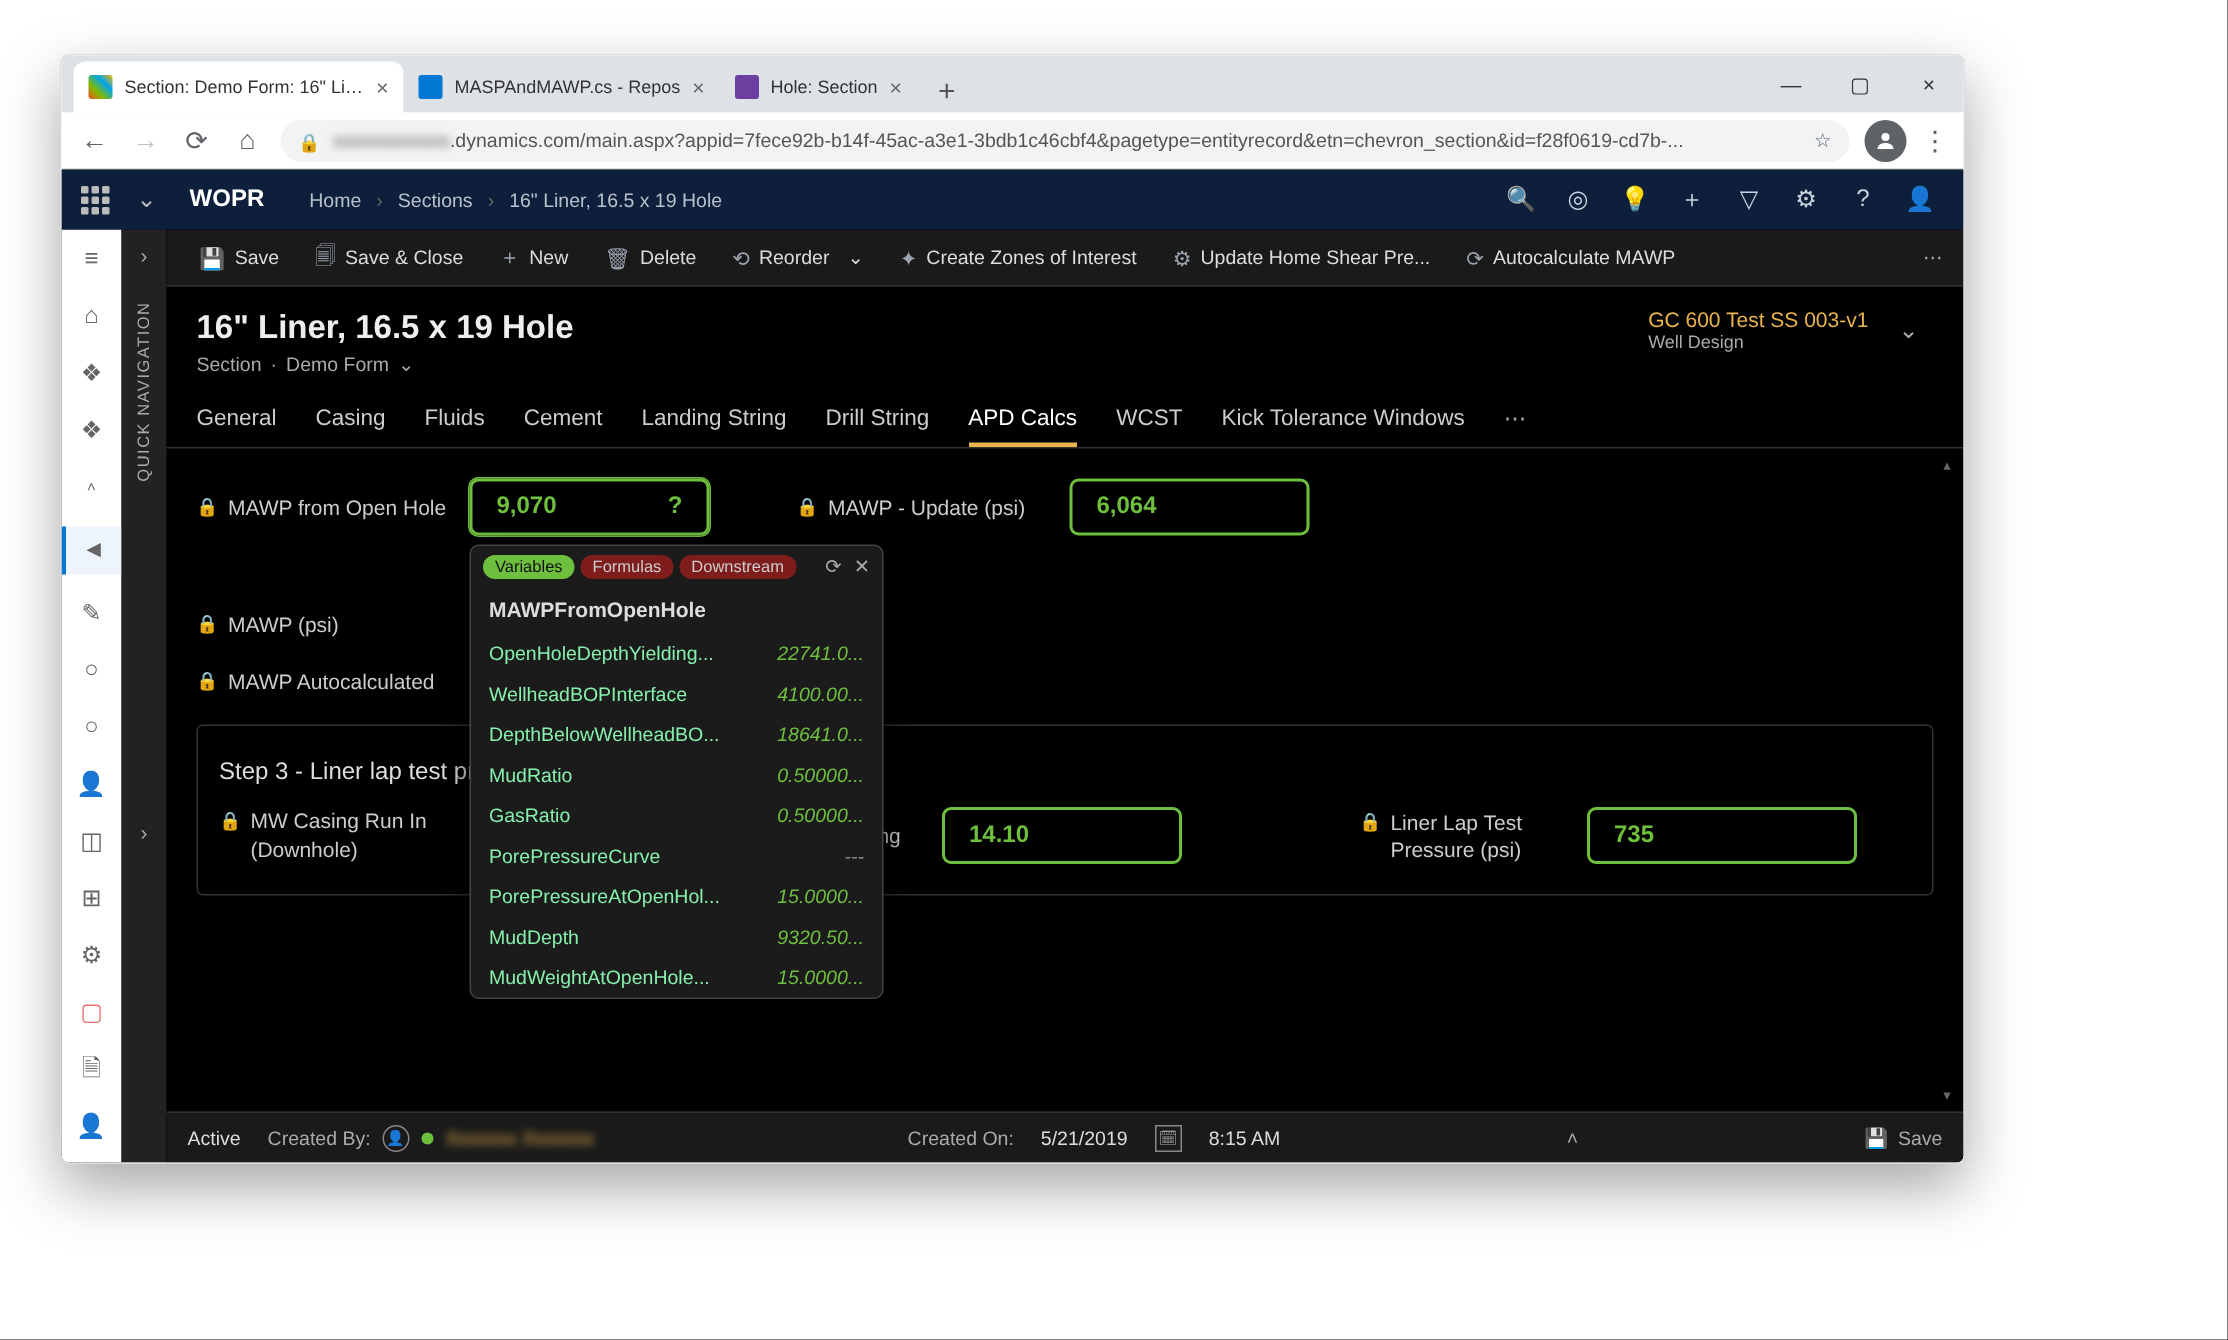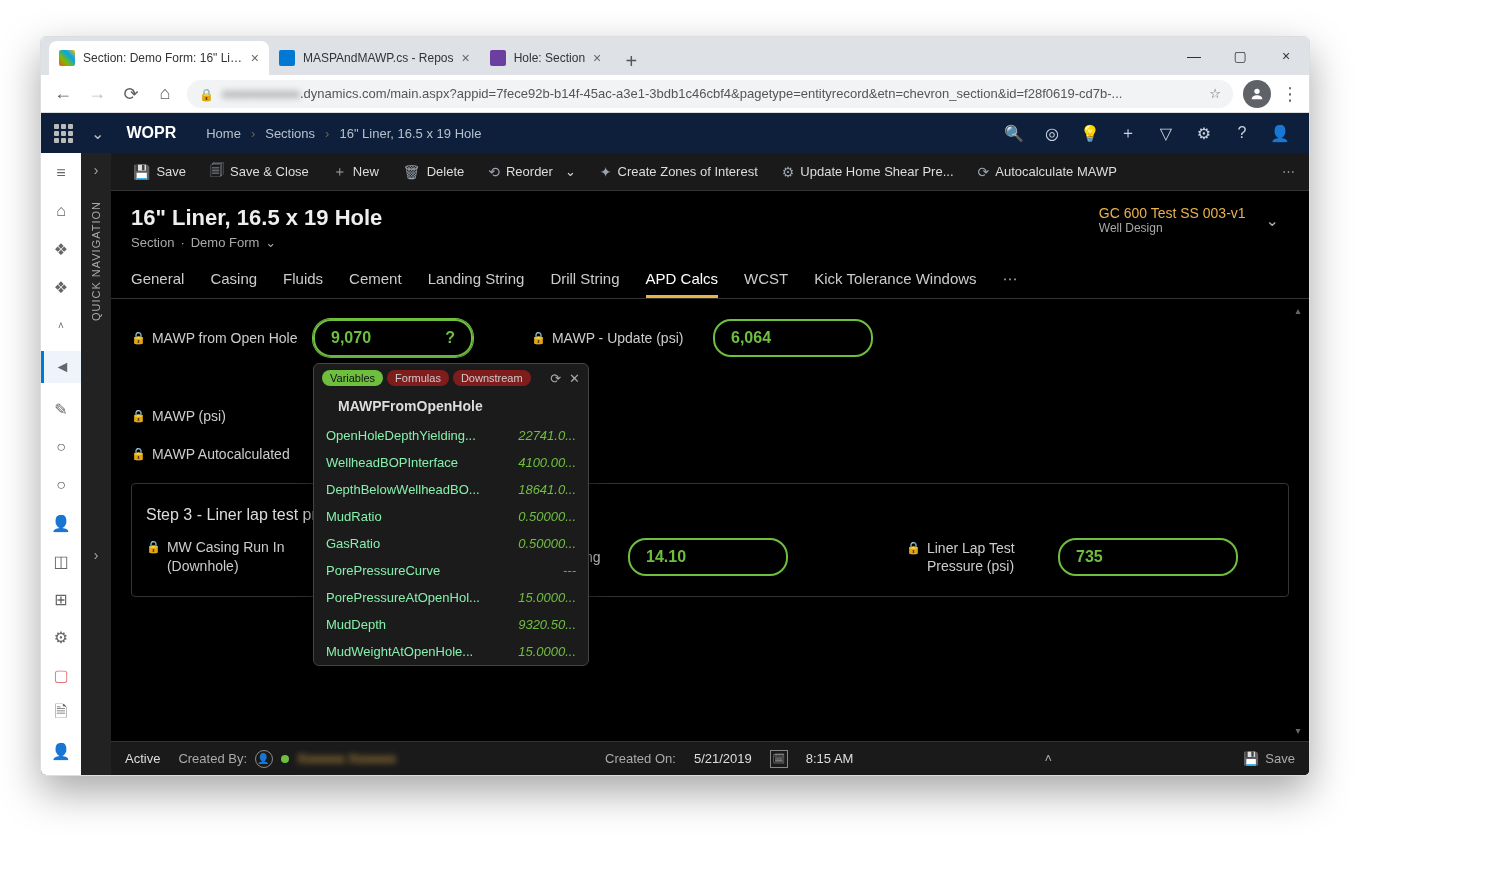--- a/index.html
+++ b/index.html
@@ -54,32 +54,32 @@
 .header .proj{display:flex;align-items:center;gap:20px;}
 .header .hchev{color:#aaa;cursor:pointer;font-size:16px;}
 .tabs{display:flex;gap:26px;padding:6px 20px 0;border-bottom:1px solid #333;font-size:15px;}
 .tabs>div{padding:8px 0;color:#ccc;cursor:pointer;white-space:nowrap;}
 .tabs>div.active{color:#fff;border-bottom:3px solid #e9b24b;font-weight:500;}
 .tabs .tmore{color:#aaa;letter-spacing:2px;}
 .form-area{flex:1;position:relative;overflow:hidden;padding:10px 20px;}
 .field-row{display:flex;gap:30px;align-items:flex-start;padding:10px 0;}
 .field-label{display:flex;align-items:flex-start;gap:6px;width:170px;font-size:14px;color:#ccc;line-height:1.3;}
 .lock{color:#888;font-size:12px;margin-top:2px;}
-.pill{border:2px solid #6fbf3f;border-radius:18px;min-width:160px;height:38px;display:flex;align-items:center;padding:0 16px;font-size:16px;font-weight:600;color:#6fbf3f;background:transparent;}
+.pill{border:2px solid #6fbf3f;border-radius:6px;min-width:160px;height:38px;display:flex;align-items:center;padding:0 16px;font-size:16px;font-weight:600;color:#6fbf3f;background:transparent;}
 .pill.active{box-shadow:0 0 0 1px #6fbf3f;}
 .pill .q{margin-left:auto;color:#6fbf3f;font-weight:700;}
 .field{display:flex;gap:12px;align-items:center;}
 .section-title{font-size:16px;color:#ddd;padding:12px 0 4px;}
 .popover{position:absolute;left:202px;top:64px;width:276px;background:#1b1b1b;border:1px solid #444;border-radius:6px;box-shadow:0 8px 22px rgba(0,0,0,.7);display:flex;flex-direction:column;max-height:310px;z-index:10;}
-.popover-top{display:flex;align-items:center;gap:4px;padding:6px 8px;}
+.popover-top{display:flex;gap:4px;padding:6px 8px;}
 .tag{font-size:11px;padding:2px 8px;border-radius:10px;background:#7f1d1d;color:#ccc;cursor:pointer;}
 .tag.active{background:#6fbf3f;color:#111;}
 .popover-top .refresh,.popover-top .close{margin-left:auto;color:#aaa;cursor:pointer;font-size:13px;}
 .popover-top .close{margin-left:4px;}
-.popover-title{padding:6px 24px 8px;font-size:14px;font-weight:600;color:#ddd;}
+.popover-title{padding:6px 12px 8px;font-size:14px;font-weight:600;color:#ddd;}
 .vars{flex:1;overflow-y:auto;}
 .vars::-webkit-scrollbar{width:10px;}
 .vars::-webkit-scrollbar-track{background:#222;}
 .vars::-webkit-scrollbar-thumb{background:#555;border-radius:4px;}
 .var-row{display:flex;padding:6px 12px;font-size:13px;cursor:pointer;}
 .var-row .vn{flex:1;color:#86efac;white-space:nowrap;overflow:hidden;text-overflow:ellipsis;}
 .var-row .vv{color:#6fbf3f;margin-left:8px;white-space:nowrap;font-style:italic;}
 .status{height:34px;background:#1a1a1a;border-top:1px solid #333;display:flex;align-items:center;padding:0 14px;font-size:13px;color:#aaa;gap:18px;}
 .status .val{color:#ddd;}
 .status .blur{filter:blur(3px);color:#e9b24b;}

